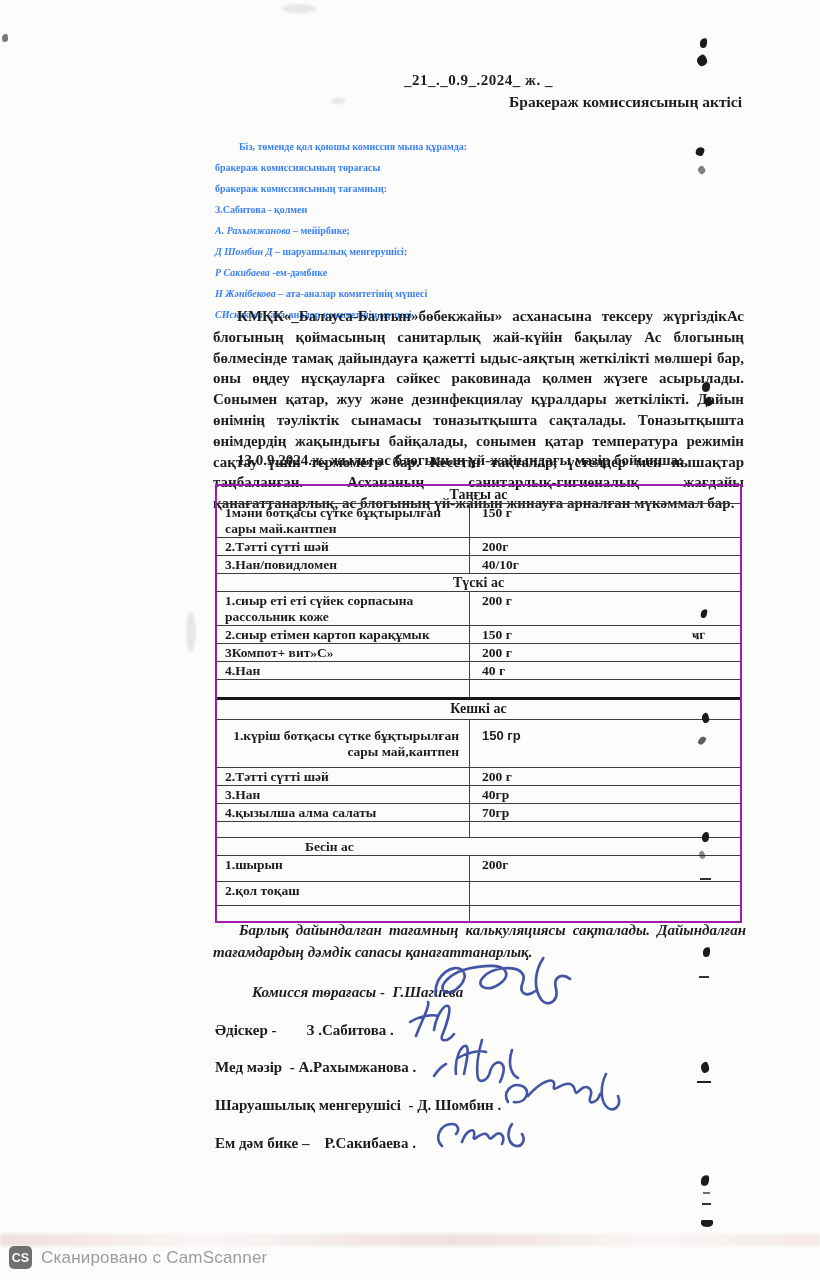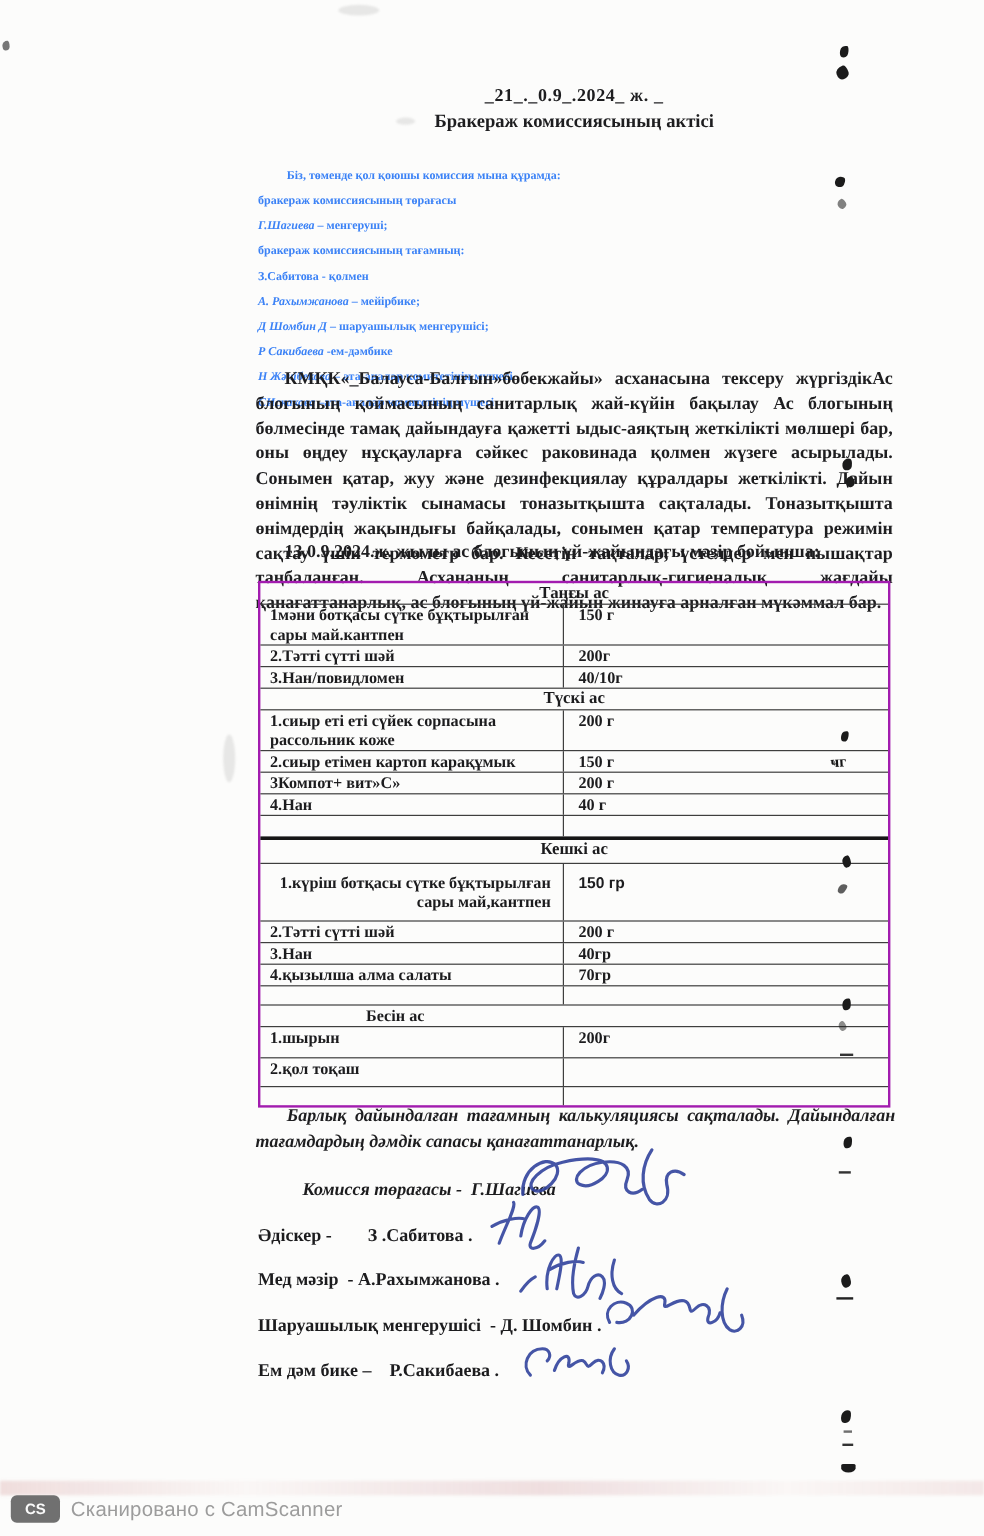--- a/index.html
+++ b/index.html
@@ -3,21 +3,21 @@
 <meta charset="utf-8">
 <style>
   html,body{margin:0;padding:0;}
   body{width:820px;height:1280px;position:relative;background:#fbfbfa;
        font-family:"Liberation Serif","DejaVu Serif",serif;color:#222;overflow:hidden;}
   .page{position:absolute;inset:0;background:#fcfcfb;}
 
   
   .head{position:absolute;left:215px;width:527px;text-align:center;font-weight:bold;color:#1d1d1f;}
   .date-line{top:72px;font-size:15px;letter-spacing:.5px;}
-  .doc-title{top:93px;font-size:15.5px;}
+  .doc-title{top:93px;font-size:15.5px;text-align:right;}
 
   
   .intro{position:absolute;left:215px;top:136px;width:530px;font-size:10px;line-height:21px;font-weight:bold;color:#3b82f6;}
   .intro .ind{text-indent:24px;}
   .it{font-style:italic;}
 
   
   .bodytext{position:absolute;left:213px;top:306px;width:531px;font-size:15px;line-height:20.8px;
             font-weight:bold;text-align:justify;color:#1e1e20;}
   .bodytext p{margin:0;text-indent:24px;}
@@ -52,36 +52,35 @@
   
   .blob{position:absolute;background:#1b1b1b;border-radius:70% 30% 60% 40% / 50% 60% 40% 55%;}
   .mdash{position:absolute;height:2px;background:#333;}
   .smudge{position:absolute;background:rgba(140,140,140,.18);border-radius:50%;filter:blur(1px);}
   .tint-band{position:absolute;left:0;top:1234px;width:820px;height:12px;filter:blur(1.5px);
      background:linear-gradient(90deg,rgba(210,150,150,.30),rgba(235,200,200,.10) 25%,rgba(205,145,150,.28) 55%,rgba(240,210,210,.12) 80%,rgba(215,160,160,.22));}
 
   
   .footer{position:absolute;left:9px;top:1246px;display:flex;align-items:center;gap:9px;
           font-family:"Liberation Sans","DejaVu Sans",sans-serif;}
-  .cs-badge{width:41px;height:23px;background:#707070;color:#fafafa;border-radius:5px;
+  .cs-badge{width:23px;height:23px;background:#707070;color:#fafafa;border-radius:5px;
             display:flex;align-items:center;justify-content:center;font-size:12.5px;font-weight:bold;}
   .footer-text{color:#9c9c9c;font-size:17px;letter-spacing:.2px;}
 </style>
 </head>
 <body>
 
 <div class="page">
 
   <div class="head date-line">_21_._0.9_.2024_ ж. _</div>
   <div class="head doc-title">Бракераж комиссиясының актісі</div>
 
   <div class="intro">
     <div class="ind">Біз, төменде қол қоюшы комиссия мына құрамда:</div>
     <div>бракераж комиссиясының төрағасы</div>
-    <div><span class="it">Г.Шагиева</span><span> – менгеруші;</span></div>
     <div>бракераж комиссиясының тағамның:</div>
     <div><span>З.Сабитова</span><span>  - қолмен</span></div>
     <div><span class="it">А. Рахымжанова</span><span>  – мейірбике;</span></div>
     <div><span class="it">Д Шомбин Д</span><span> – шаруашылық менгерушісі;</span></div>
     <div><span class="it">Р Сакибаева</span><span>    -ем-дәмбике</span></div>
     <div><span class="it">Н Жәнібекова</span><span> – ата-аналар комитетінің мүшесі</span></div>
     <div><span class="it">СИскакова</span><span>  –ата-аналар комитетінің мүшесі</span></div>
   </div>
 
   <div class="bodytext">

